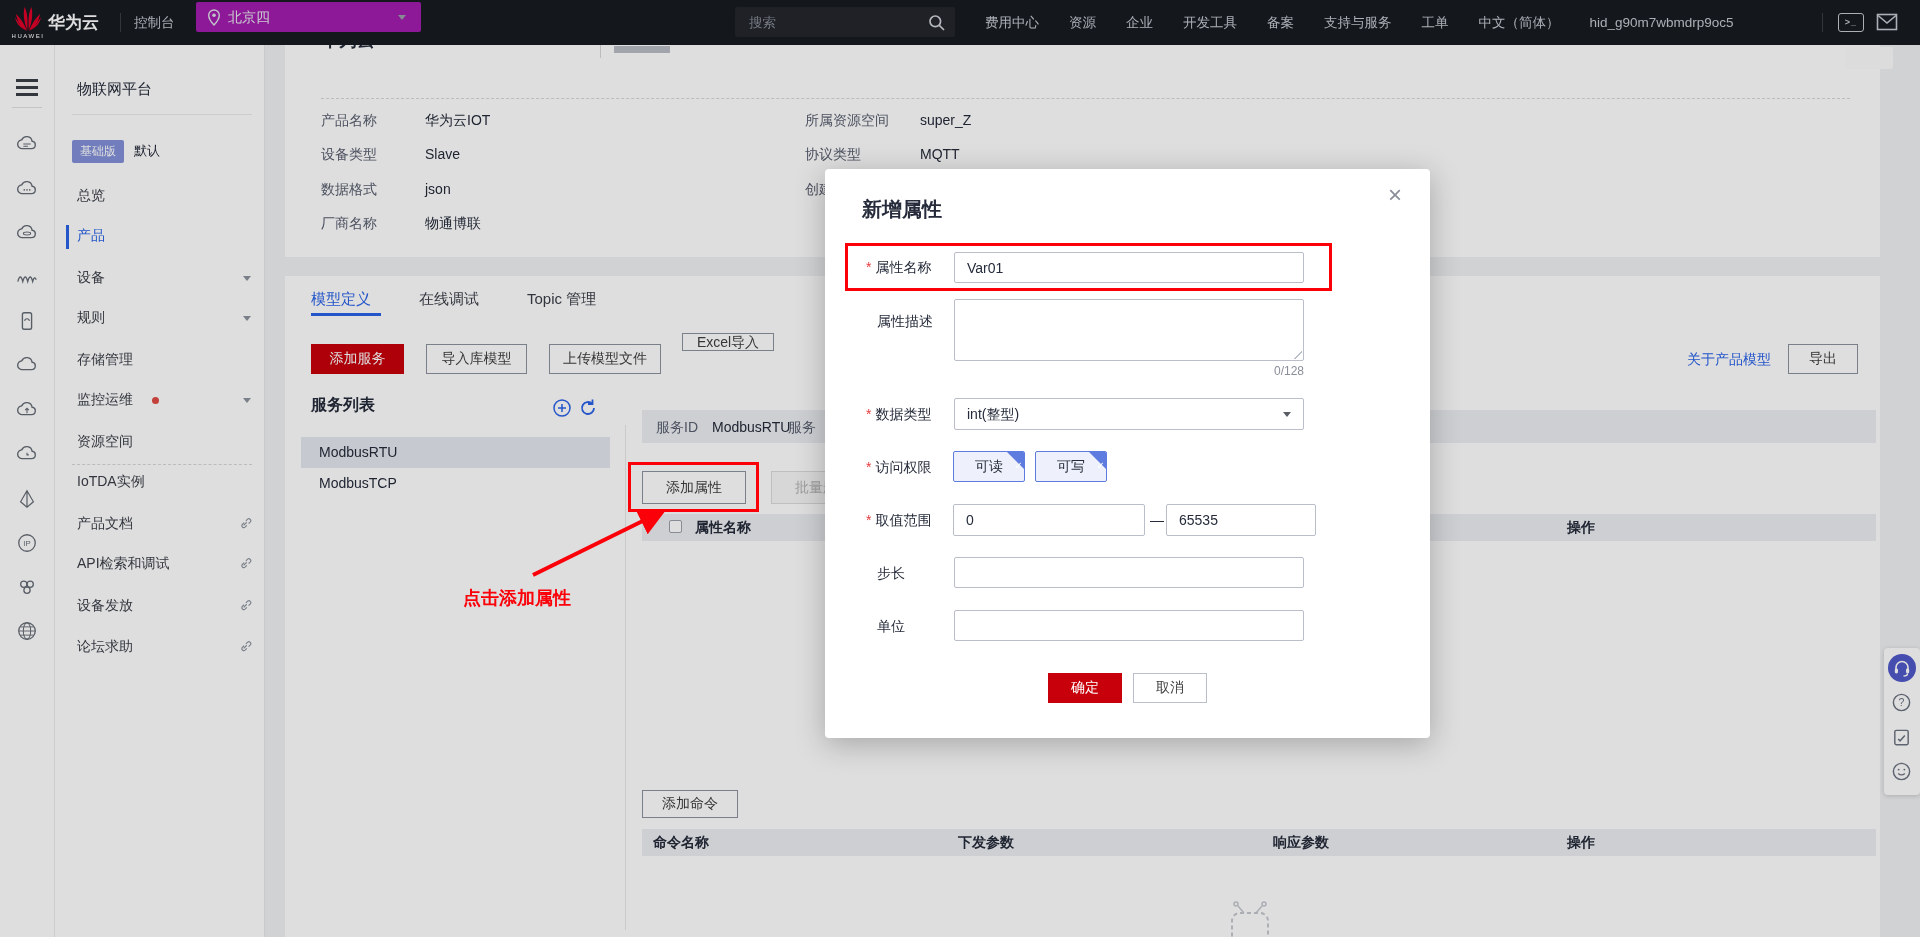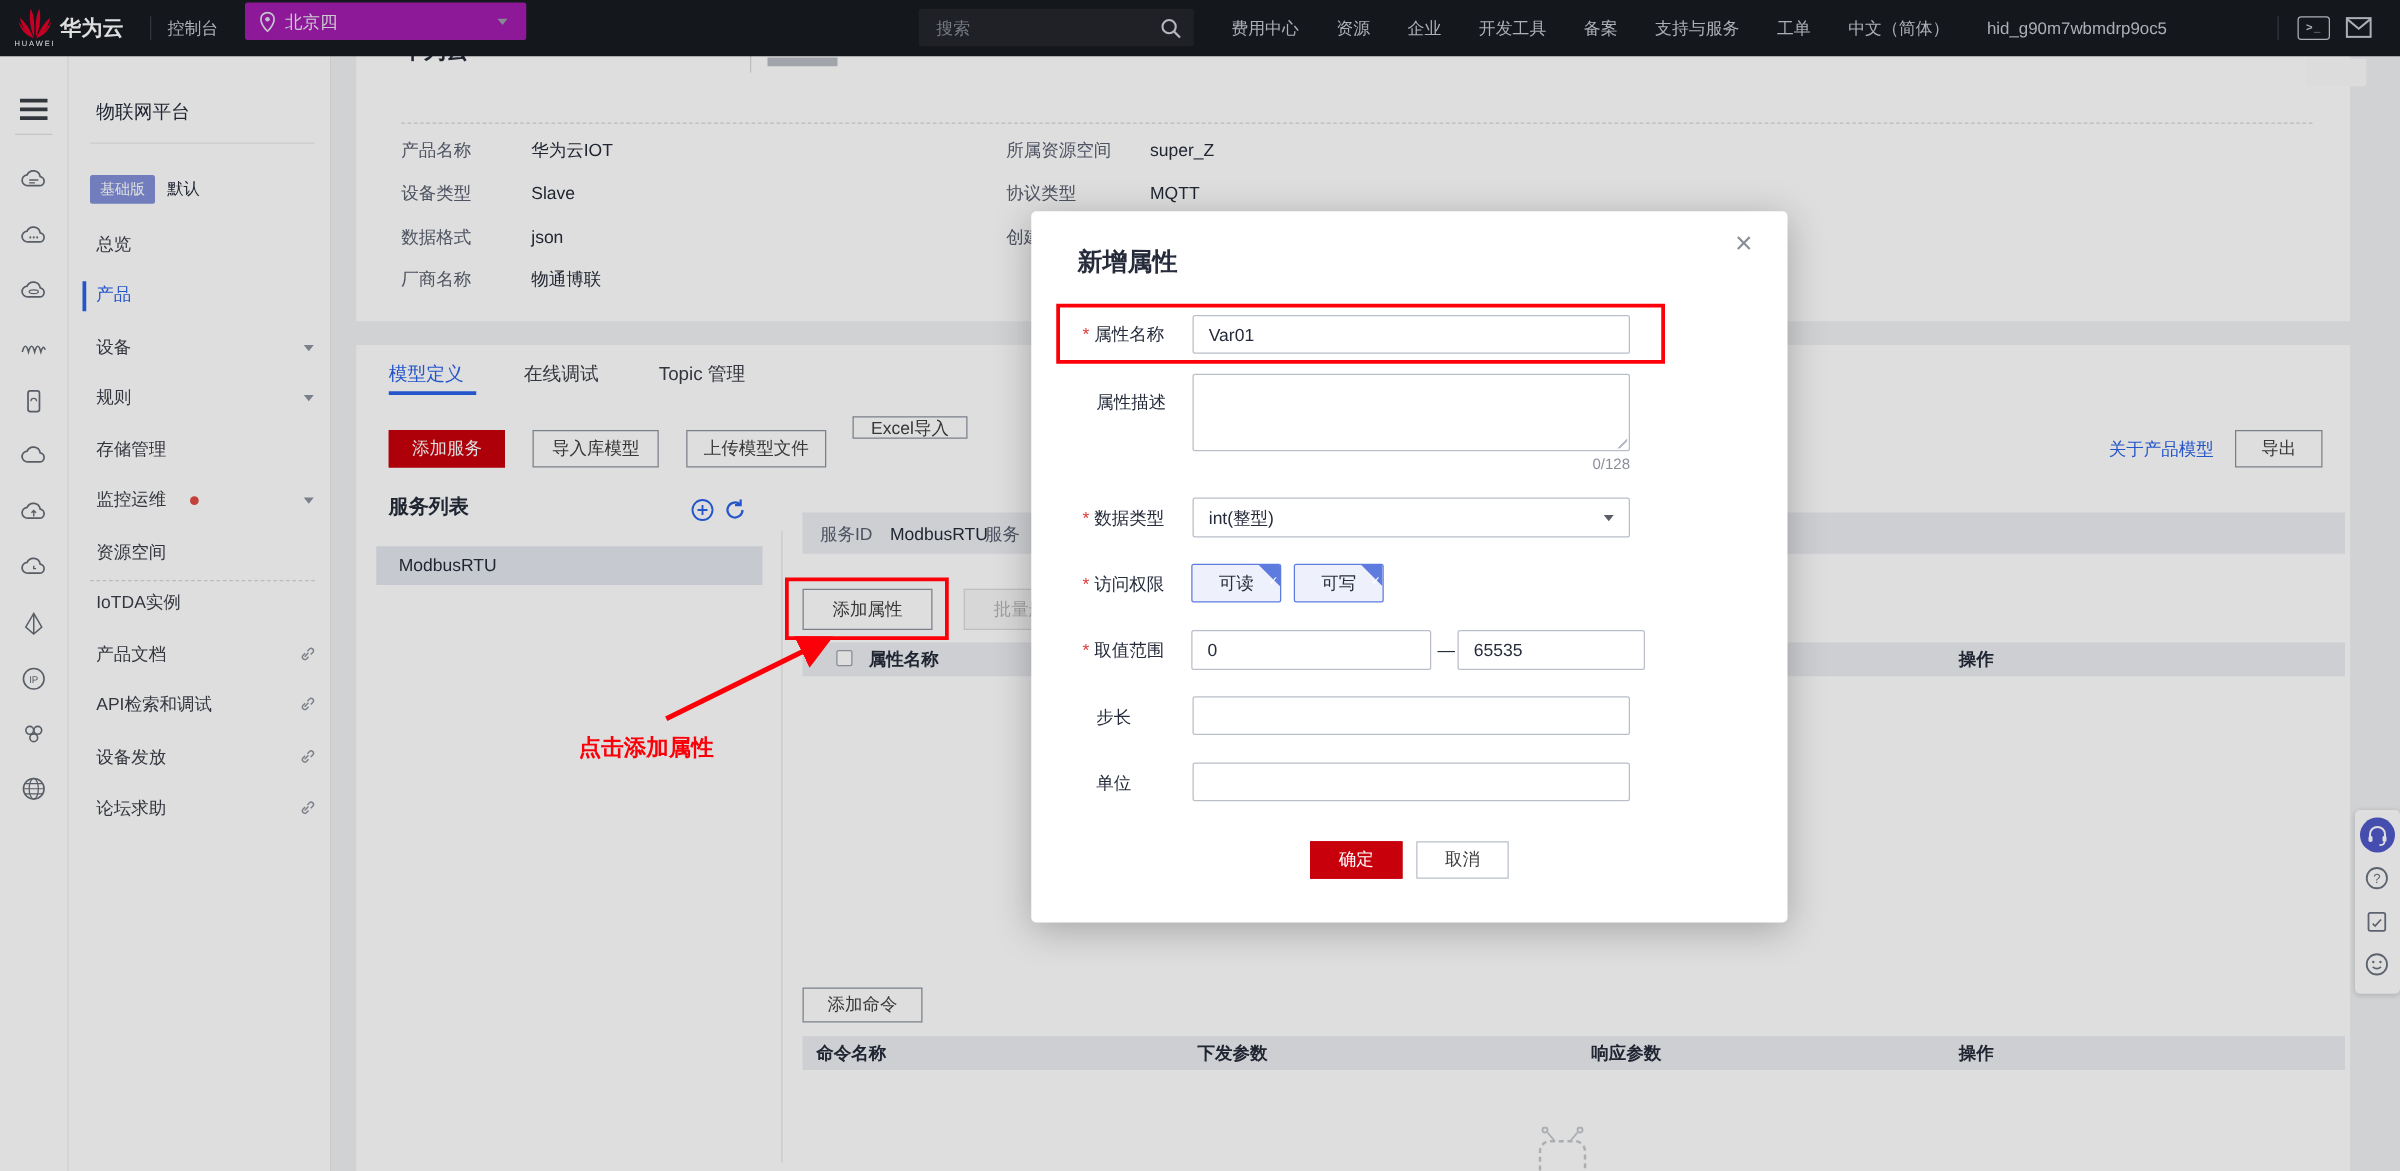--- a/index.html
+++ b/index.html
@@ -120,20 +120,23 @@
   <span class="abs" style="left:293px; top:122px;">
     <svg width="20" height="20" viewBox="0 0 20 20">
         <path d="M16 10a6 6 0 1 1-1.8-4.3" fill="none" stroke="#2a63e8" stroke-width="1.8"></path>
         <path d="M14.5 1.5v4.5H10" fill="none" stroke="#2a63e8" stroke-width="1.8"></path>
       </svg>
   </span>
 
   <div class="listrow sel" style="left:16px; top:161px;">
     <span class="abs" style="left:18px; top:7px;">ModbusRTU</span>
   </div>
+  <div class="listrow" style="left:16px; top:192px;">
+    <span class="abs" style="left:18px; top:7px;">ModbusTCP</span>
+  </div>
 
   <div class="abs" style="left:340px; top:149px; width:1px; height:505px; background:#e8e8e8;"></div>
 
   <div class="graybar" style="left:357px; top:134px; width:1234px; height:33px;">
     <span class="abs fieldlabel" style="left:14px; top:9px;">服务ID</span>
     <span class="abs fieldvalue" style="left:70px; top:9px;">ModbusRTU</span>
     <span class="abs fieldlabel" style="left:146px; top:9px;">服务</span>
 
   </div>
 

